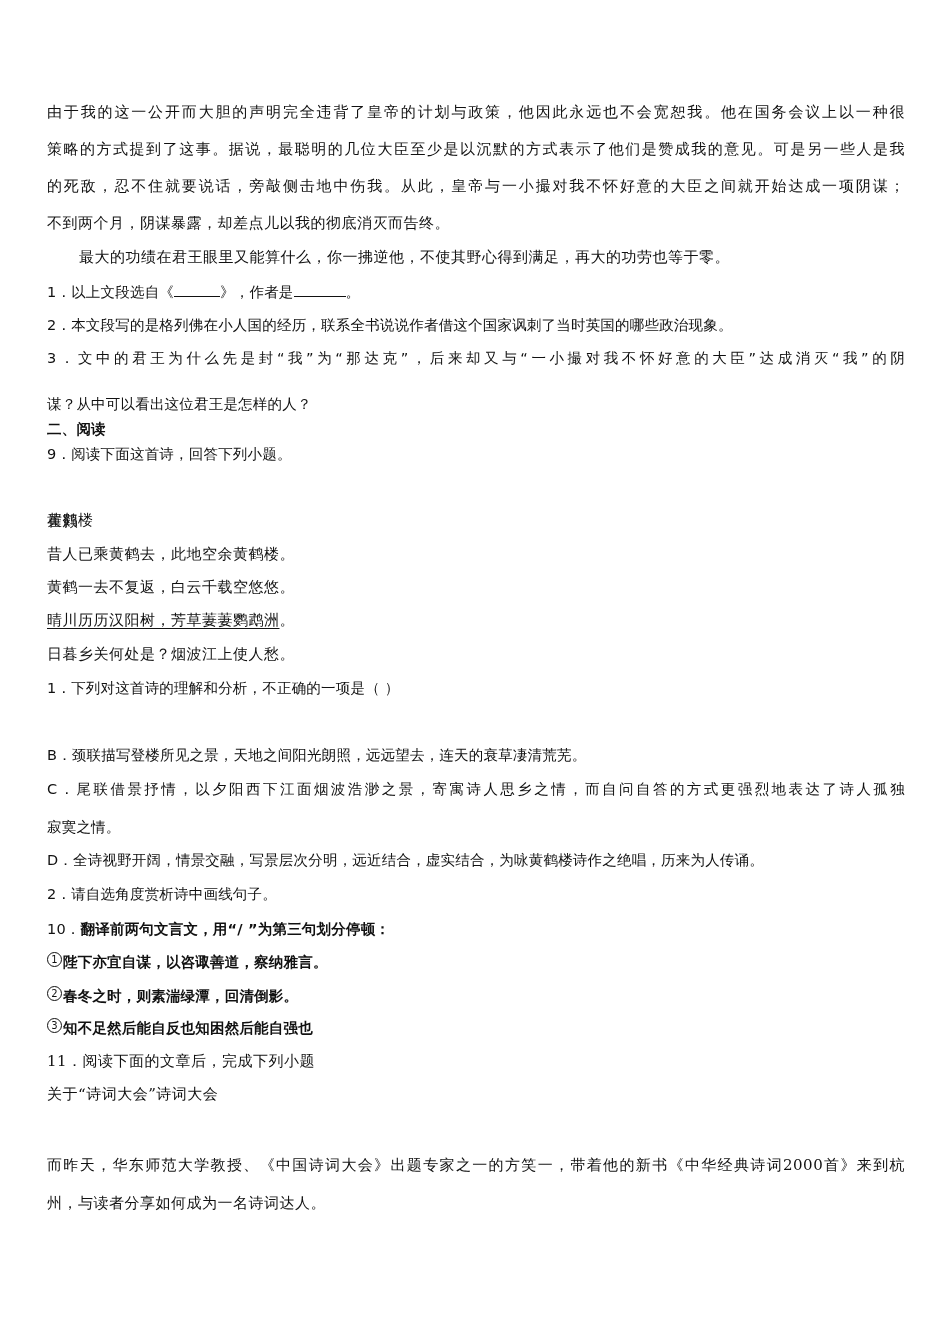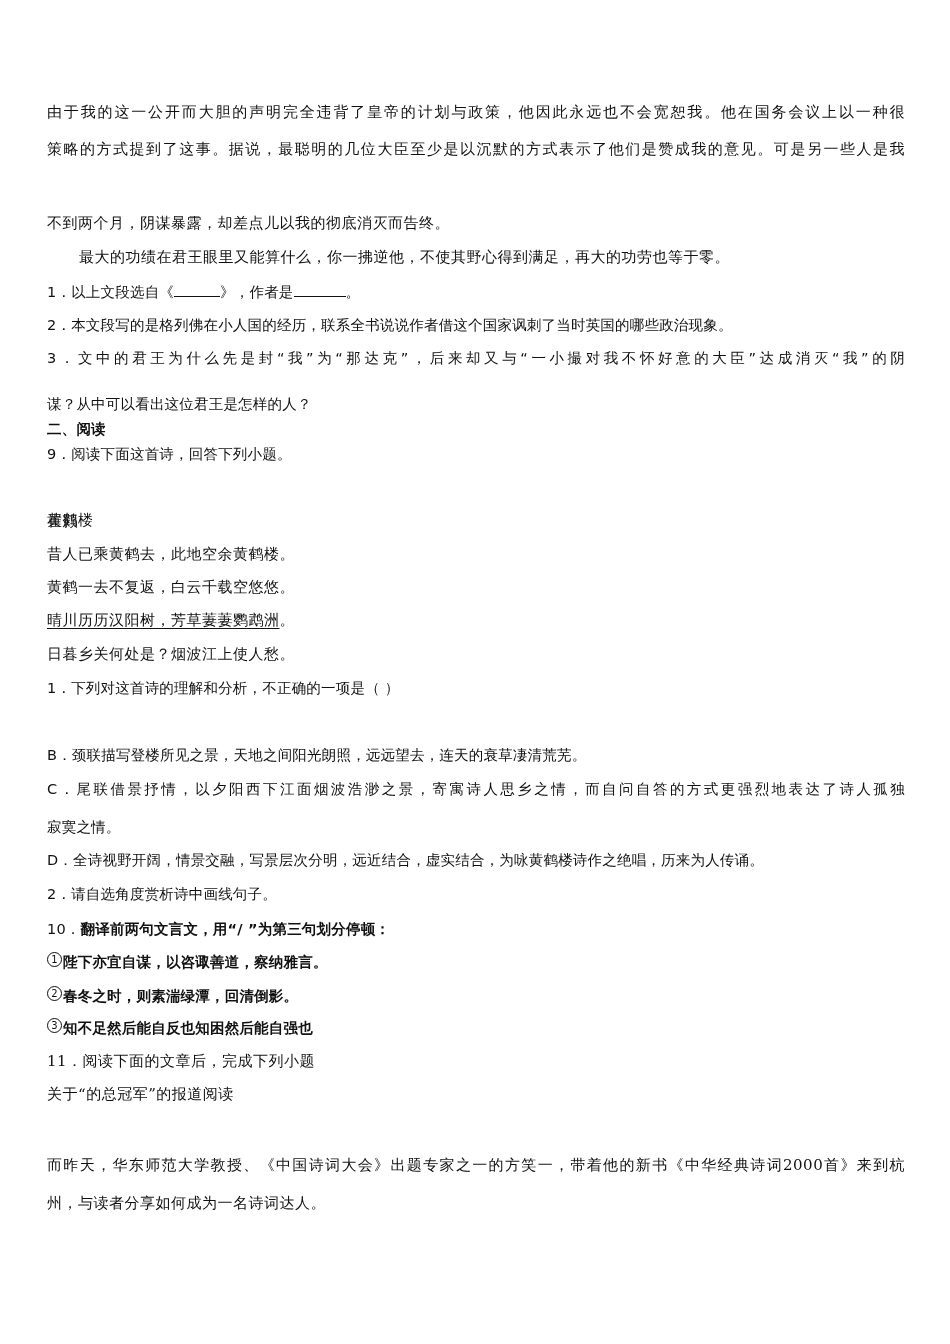--- a/index.html
+++ b/index.html
@@ -18,20 +18,21 @@
           vertical-align: 4px; margin-right: 1px; font-family: "DejaVu Sans", sans-serif; }
   .justify { width: 858px; text-align-last: justify; text-align: justify; }
 </style>
 </head>
 <body>
 
 <div class="page">
 
   <div class="line kai justify" style="top:102px;">由于我的这一公开而大胆的声明完全违背了皇帝的计划与政策，他因此永远也不会宽恕我。他在国务会议上以一种很</div>
   <div class="line kai justify" style="top:139px;">策略的方式提到了这事。据说，最聪明的几位大臣至少是以沉默的方式表示了他们是赞成我的意见。可是另一些人是我</div>
+  <div class="line kai justify" style="top:176px;">的死敌，忍不住就要说话，旁敲侧击地中伤我。从此，皇帝与一小撮对我不怀好意的大臣之间就开始达成一项阴谋；</div>
   <div class="line kai" style="top:213px;">不到两个月，阴谋暴露，却差点儿以我的彻底消灭而告终。</div>
   <div class="line kai indent" style="top:247px;">最大的功绩在君王眼里又能算什么，你一拂逆他，不使其野心得到满足，再大的功劳也等于零。</div>
 
   <div class="line song" style="top:282px;">
     <span>1．以上文段选自《</span><span class="blank" style="width:46px;"></span><span>》，作者是</span><span class="blank" style="width:52px;"></span><span>。</span>
   </div>
   <div class="line song" style="top:315px;">2．本文段写的是格列佛在小人国的经历，联系全书说说作者借这个国家讽刺了当时英国的哪些政治现象。</div>
   <div class="line song justify" style="top:348px;">3．文中的君王为什么先是封“我”为“那达克”，后来却又与“一小撮对我不怀好意的大臣”达成消灭“我”的阴</div>
   <div class="line song" style="top:394px;">谋？从中可以看出这位君王是怎样的人？</div>
 
@@ -58,17 +59,17 @@
     <span class="circ">1</span><span>陛下亦宜自谋，以咨诹善道，察纳雅言。</span>
   </div>
   <div class="line song bold" style="top:986px;">
     <span class="circ">2</span><span>春冬之时，则素湍绿潭，回清倒影。</span>
   </div>
   <div class="line song bold" style="top:1018px;">
     <span class="circ">3</span><span>知不足然后能自反也知困然后能自强也</span>
   </div>
 
   <div class="line kai" style="top:1051px;">11．阅读下面的文章后，完成下列小题</div>
-  <div class="line kai" style="top:1084px;">关于“的总冠军”的报道阅读</div>
+  <div class="line kai" style="top:1084px;">关于“诗词大会”诗词大会</div>
   <div class="line kai justify" style="top:1155px;">而昨天，华东师范大学教授、《中国诗词大会》出题专家之一的方笑一，带着他的新书《中华经典诗词2000首》来到杭</div>
   <div class="line kai" style="top:1193px;">州，与读者分享如何成为一名诗词达人。</div>
 
 </div>
 
 </body></html>

